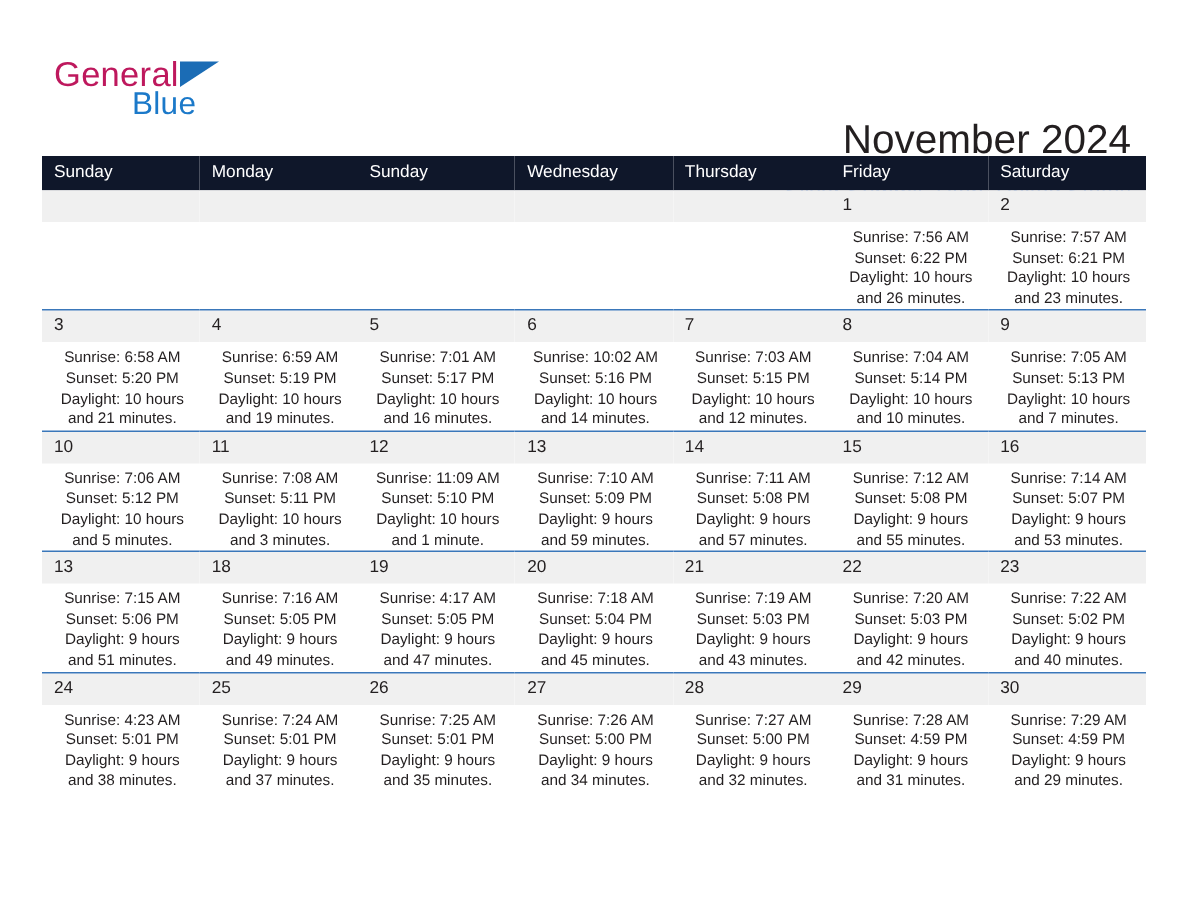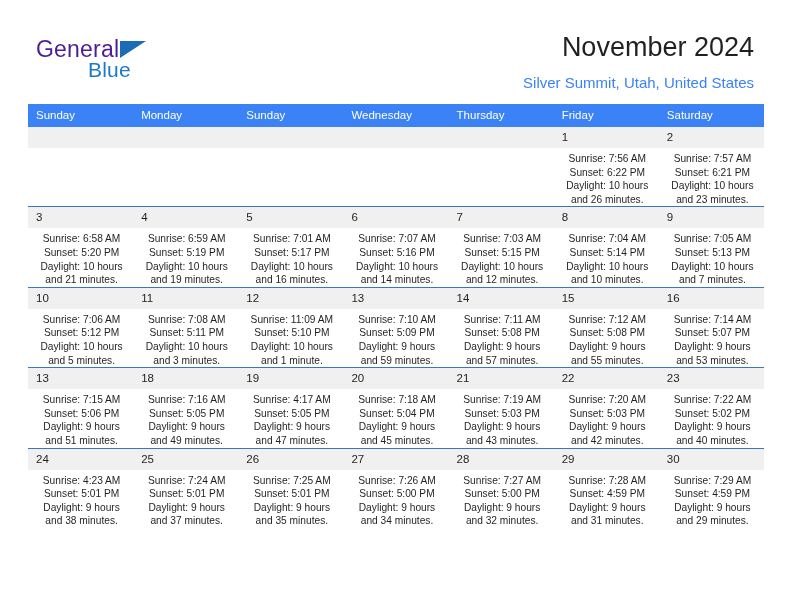--- a/index.html
+++ b/index.html
@@ -35,21 +35,21 @@
     top: 36px;
     width: 210px;
     height: 52px;
   }
   .logo-general {
     position: absolute;
     left: 0;
     top: 0;
     font-size: 23px;
     letter-spacing: 0.2px;
-    color: #4c1d95;
+    color: #be185d;
     font-family: "Liberation Sans", sans-serif;
   }
   .logo-triangle {
     position: absolute;
     left: 84px;
     top: 5px;
     width: 0;
     height: 0;
     border-left: 26px solid #1b6cb5;
     border-bottom: 17px solid transparent;
@@ -67,40 +67,41 @@
     position: absolute;
     right: 38px;
     top: 30px;
     text-align: right;
   }
   .cal-title {
     font-size: 27px;
     color: #231f20;
     line-height: 34px;
     white-space: nowrap;
+    margin-top: 46px;
   }
   .cal-subtitle {
     margin-top: 9px;
     font-size: 15px;
     color: #3b82f6;
     line-height: 19px;
     white-space: nowrap;
   }
 
   
   .calendar {
     position: absolute;
     left: 28px;
     top: 104px;
     width: 736px;
     border-collapse: collapse;
     table-layout: fixed;
   }
   .calendar th {
-    background: #3b82f6;
+    background: #0f172a;
     color: #ffffff;
     font-size: 11.5px;
     font-weight: normal;
     text-align: left;
     padding: 5px 0 6px 8px;
     height: 11px;
     border: none;
   }
   .calendar td {
     vertical-align: top;
@@ -223,21 +224,21 @@
             <div class="daynum">5</div>
             <div class="cell-body">
               <div>Sunrise: 7:01 AM</div>
               <div>Sunset: 5:17 PM</div>
               <div class="daylight">Daylight: 10 hours and 16 minutes.</div>
             </div>
           </td>
           <td>
             <div class="daynum">6</div>
             <div class="cell-body">
-              <div>Sunrise: 7:07 AM</div>
+              <div>Sunrise: 10:02 AM</div>
               <div>Sunset: 5:16 PM</div>
               <div class="daylight">Daylight: 10 hours and 14 minutes.</div>
             </div>
           </td>
           <td>
             <div class="daynum">7</div>
             <div class="cell-body">
               <div>Sunrise: 7:03 AM</div>
               <div>Sunset: 5:15 PM</div>
               <div class="daylight">Daylight: 10 hours and 12 minutes.</div>

